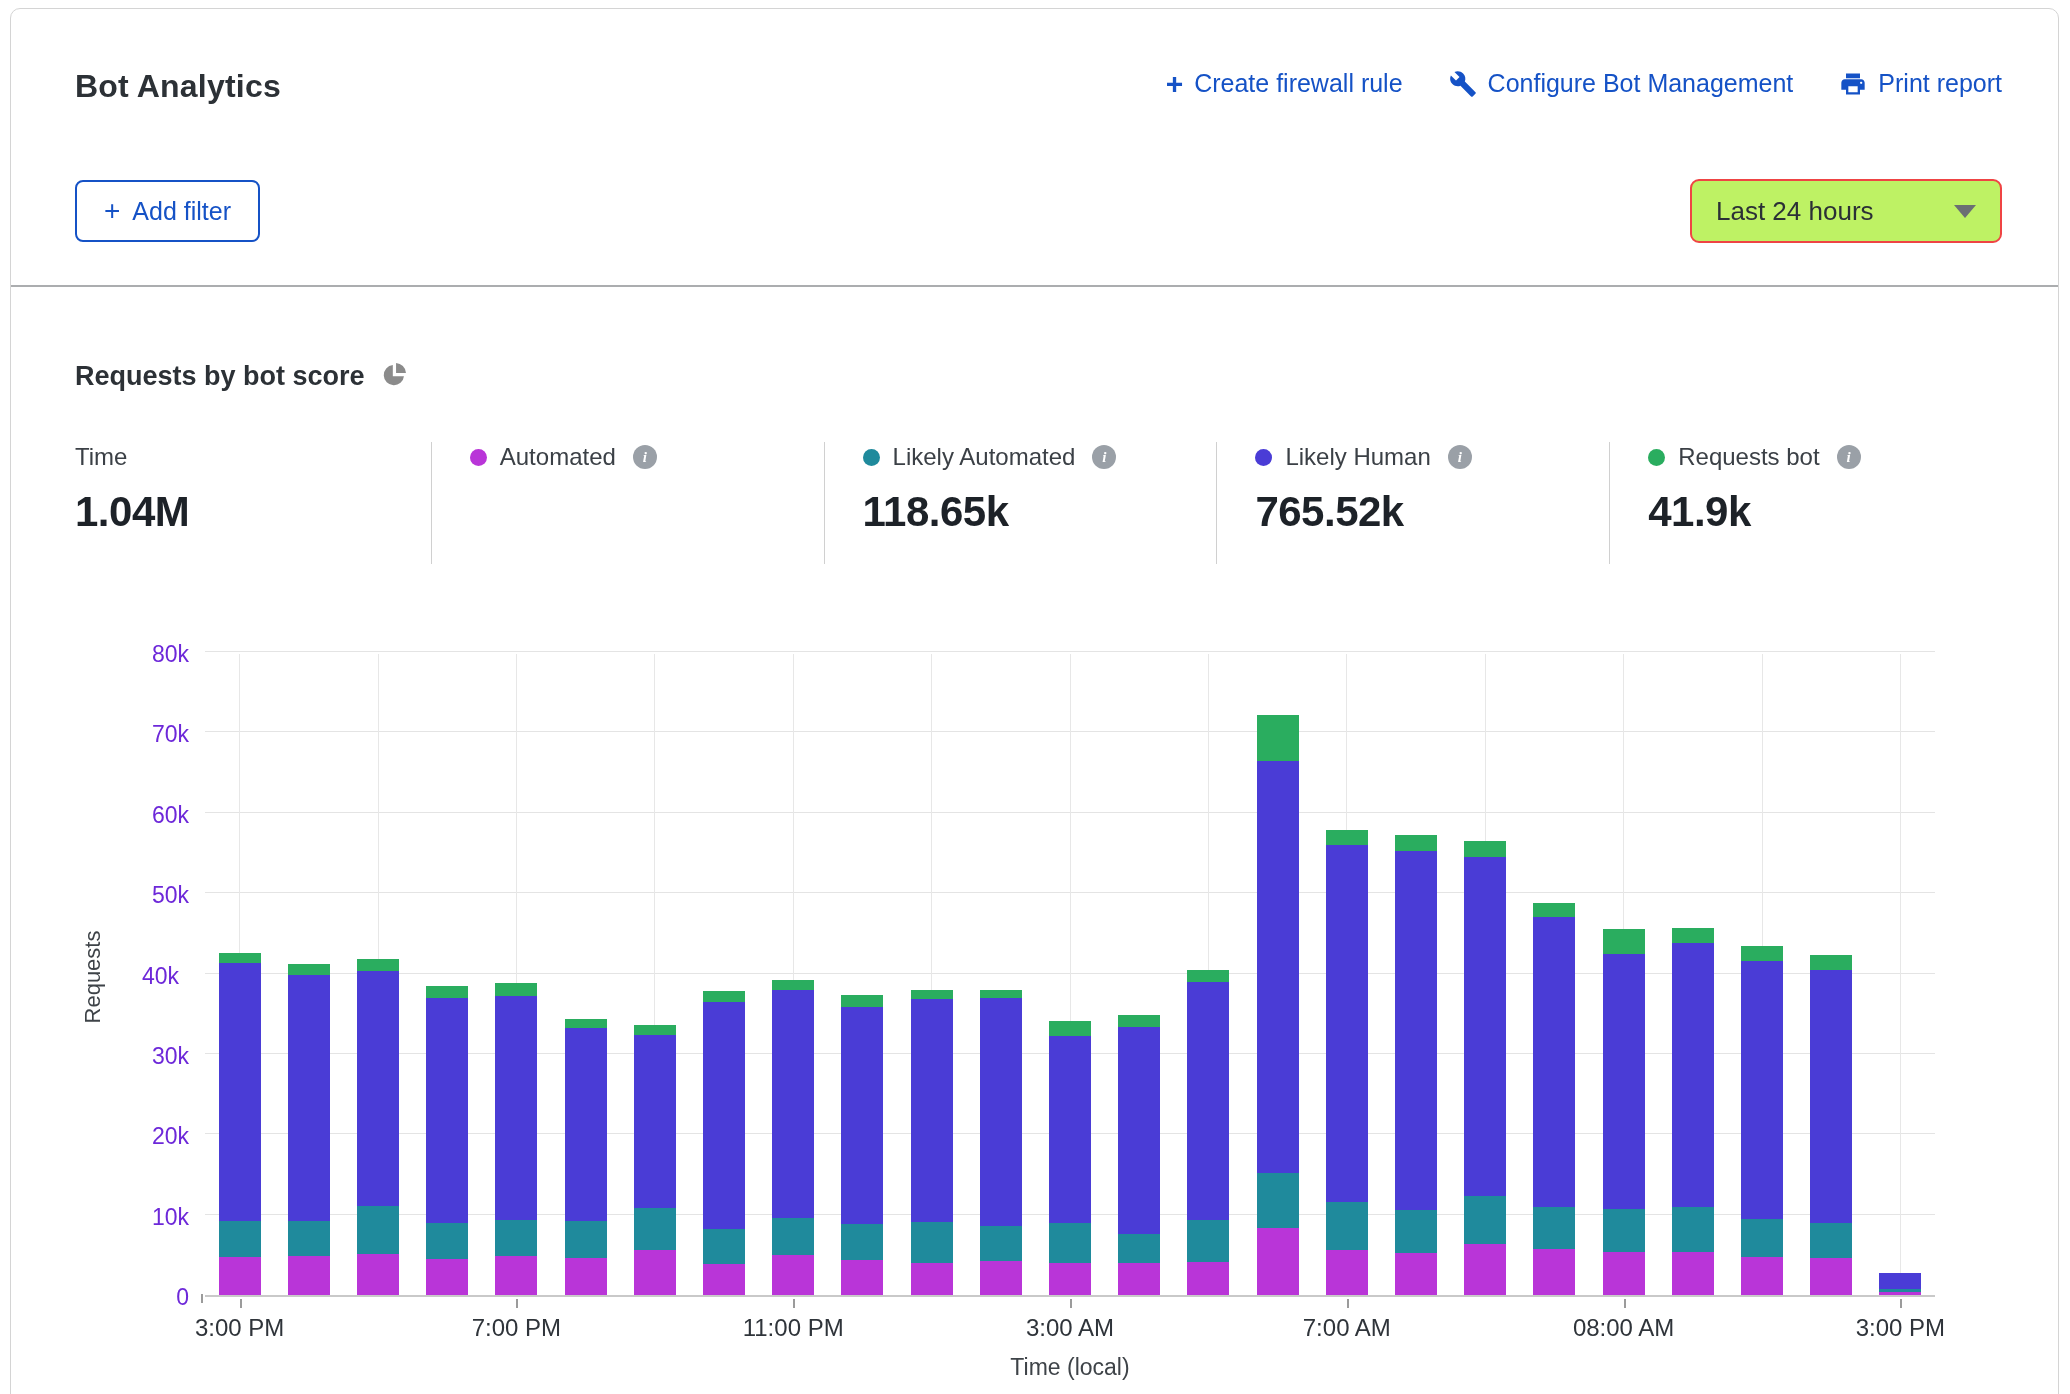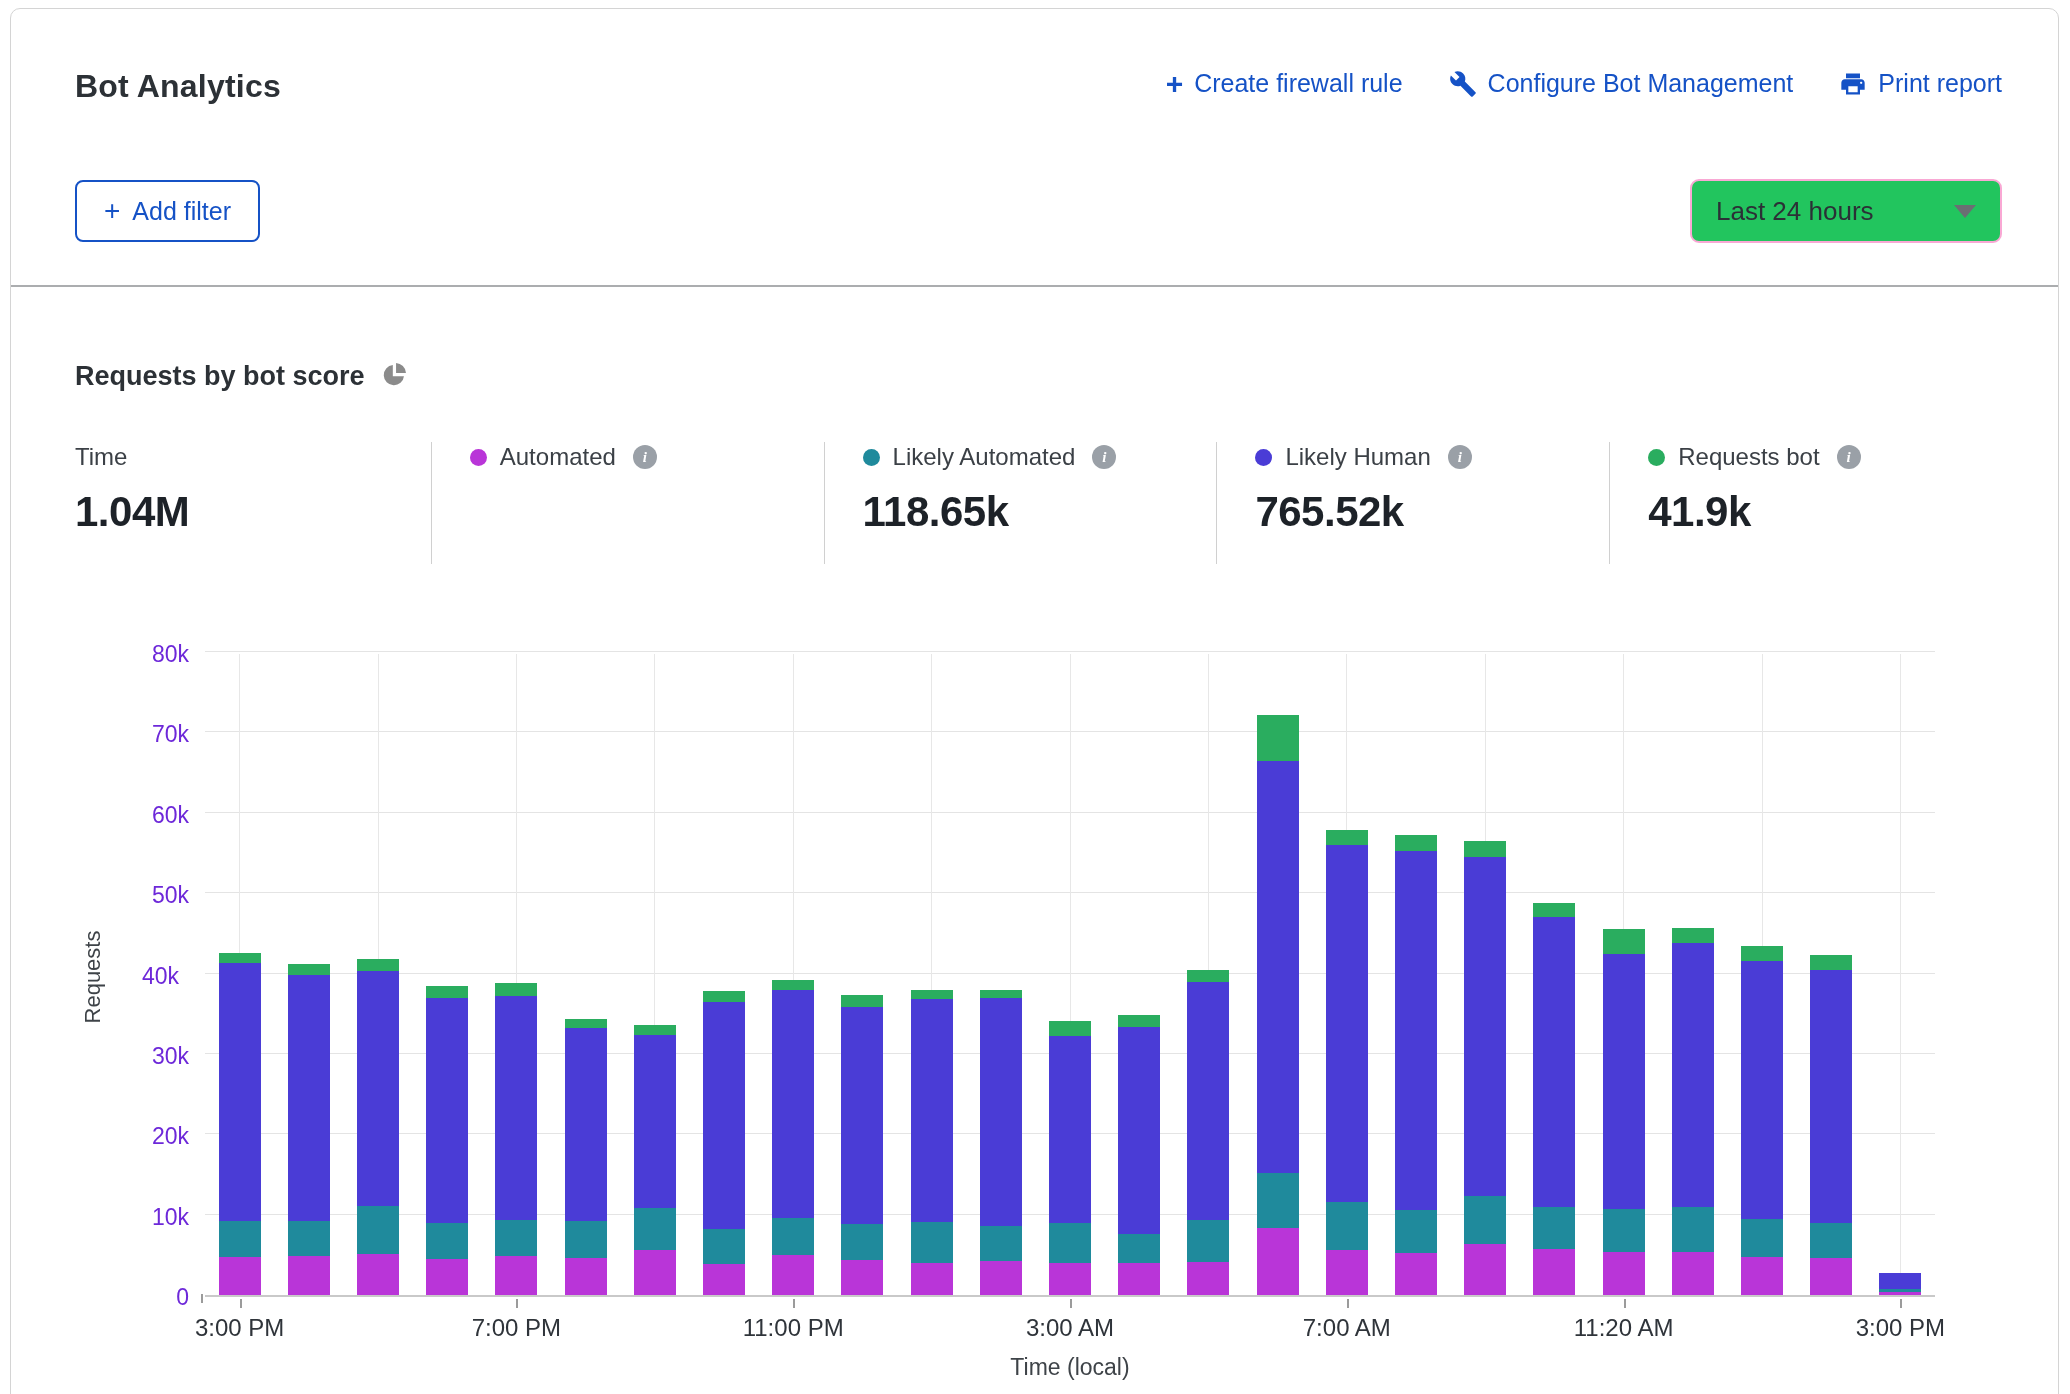--- a/index.html
+++ b/index.html
@@ -19,22 +19,22 @@
   .plus-glyph { font-size:30px; font-weight:700; line-height:26px; }
   .action-link svg { display:block; }
 
   .filter-row { display:flex; justify-content:space-between; align-items:center; margin-top:74px; padding-bottom:42px; }
   .add-filter-btn { display:flex; align-items:center; gap:12px; height:62px; padding:0 27px;
     background:#fff; border:2px solid #1552c6; border-radius:8px; color:#1552c6;
     font-size:25px; font-family:inherit; cursor:pointer; }
   .add-filter-btn .plus-glyph { font-size:28px; font-weight:400; }
 
   .time-select { display:flex; align-items:center; justify-content:space-between;
-    width:312px; height:64px; border:2px solid #f9a8d4; border-radius:9px;
-    padding:0 24px; background:#22c55e; cursor:pointer; }
+    width:312px; height:64px; border:2px solid #ef4444; border-radius:9px;
+    padding:0 24px; background:#bef264; cursor:pointer; }
   .time-select-value { font-size:26px; color:#2b3036; }
   .caret-down { width:0; height:0; border-left:11px solid transparent;
     border-right:11px solid transparent; border-top:13px solid #6b6f73; }
 
   .header-divider { height:2px; background:#abadaf; margin-top:0; }
 
   
   .card-body { padding:0 56px 0 64px; }
   .section-title-row { display:flex; align-items:center; gap:16px; margin-top:74px; }
   .section-title { font-size:27px; font-weight:700; color:#2c3136; }
@@ -410,21 +410,21 @@
           <div class="xtick-label" style="left: 164.6px;">3:00 PM</div>
           <div class="xtick" style="left: 441.4px;"></div>
           <div class="xtick-label" style="left: 441.4px;">7:00 PM</div>
           <div class="xtick" style="left: 718.2px;"></div>
           <div class="xtick-label" style="left: 718.2px;">11:00 PM</div>
           <div class="xtick" style="left: 995px;"></div>
           <div class="xtick-label" style="left: 995px;">3:00 AM</div>
           <div class="xtick" style="left: 1271.8px;"></div>
           <div class="xtick-label" style="left: 1271.8px;">7:00 AM</div>
           <div class="xtick" style="left: 1548.6px;"></div>
-          <div class="xtick-label" style="left: 1548.6px;">11:20 AM</div>
+          <div class="xtick-label" style="left: 1548.6px;">08:00 AM</div>
           <div class="xtick" style="left: 1825.4px;"></div>
           <div class="xtick-label" style="left: 1825.4px;">3:00 PM</div>
           <div class="xtick" style="left: 126px; top: 640px;"></div>
         </div>
       <div class="x-axis-title">Time (local)</div>
     </div>
 
   </div>
 </div>
 

